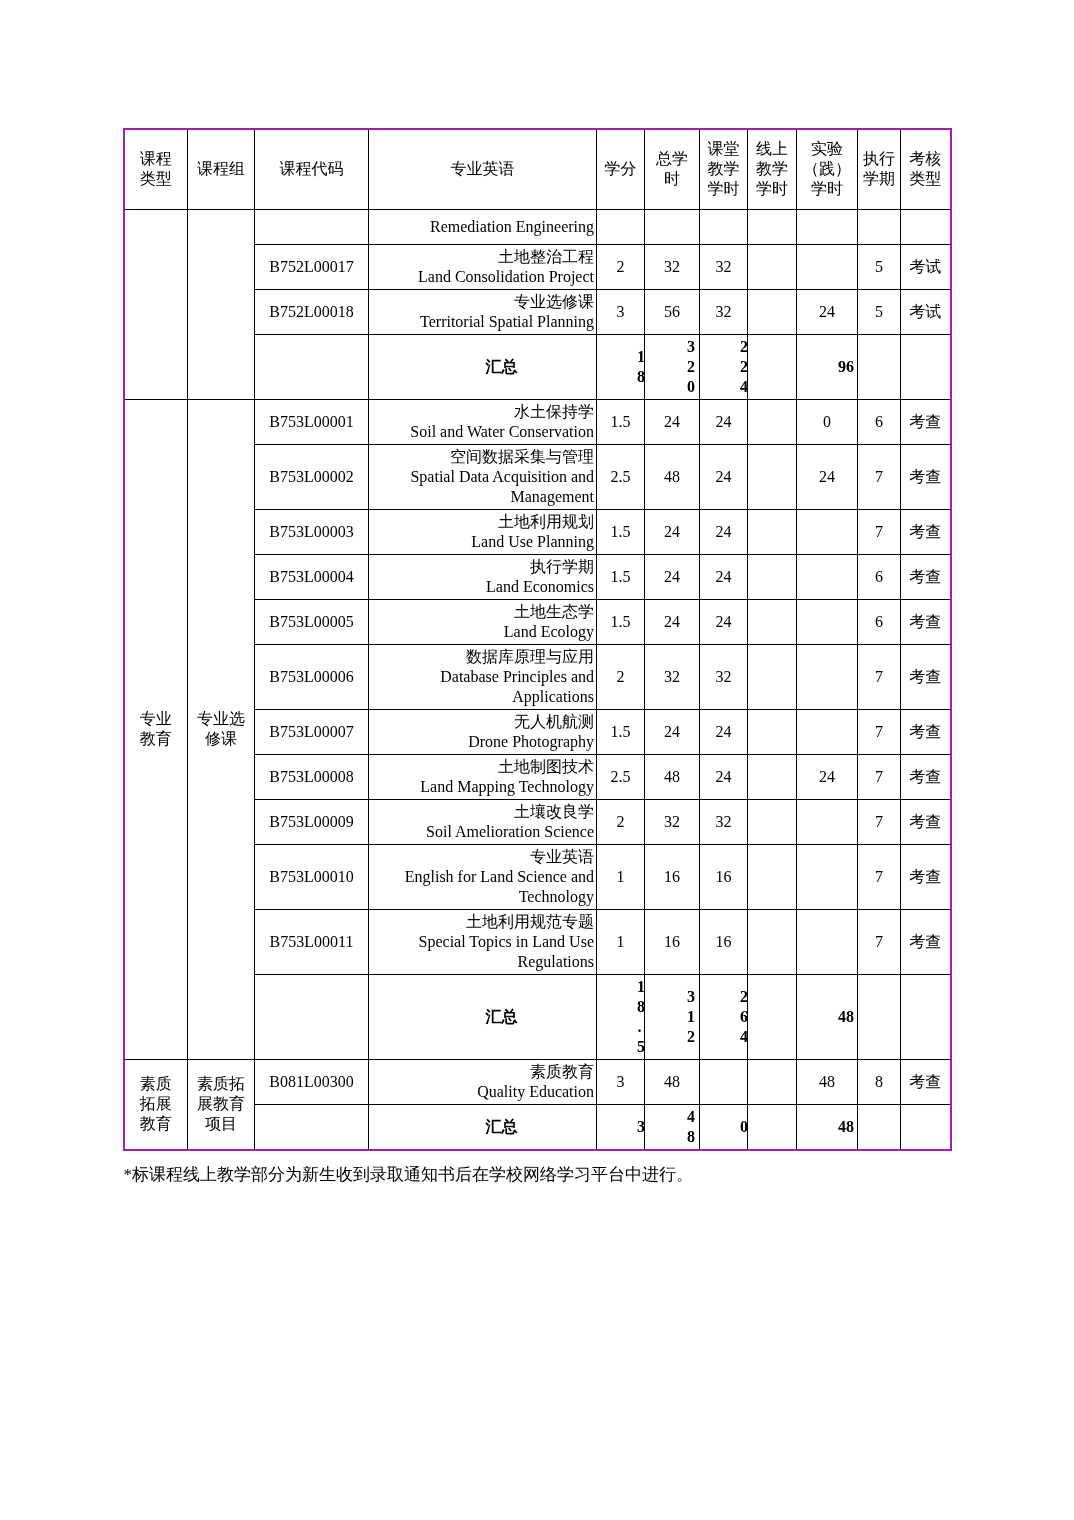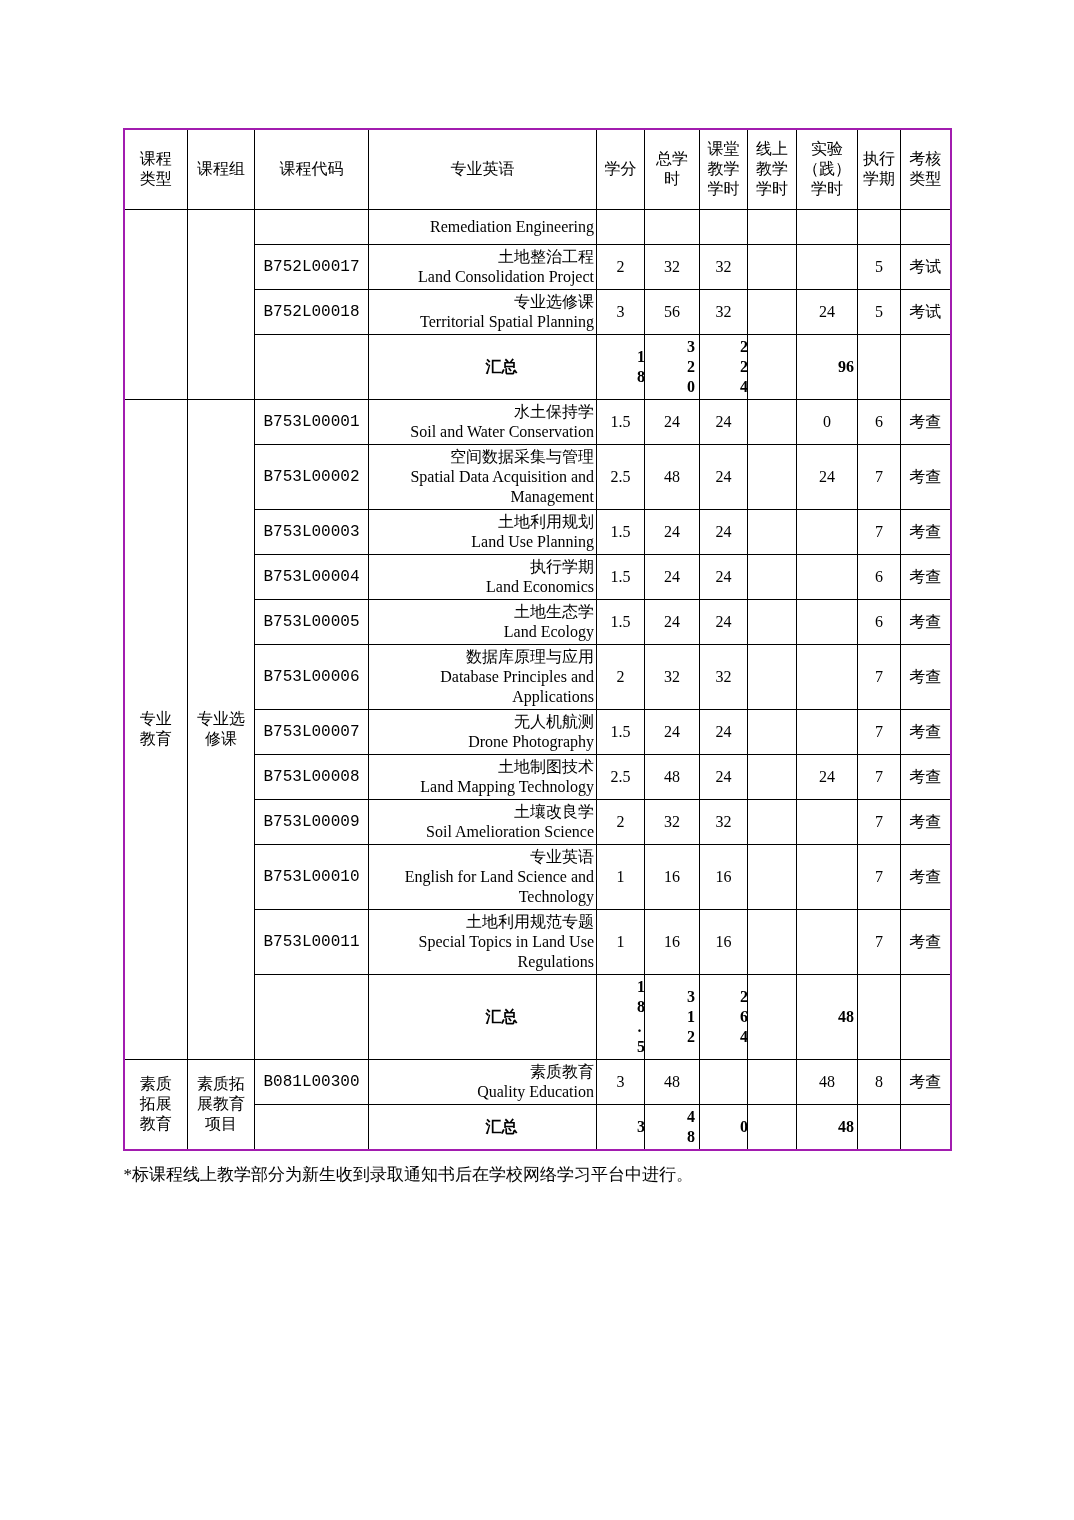--- a/index.html
+++ b/index.html
@@ -38,21 +38,21 @@
     word-break: normal;
     overflow-wrap: break-word;
   }
   table.curriculum thead tr {
     height: 80px;
   }
   
   .w2 { display: inline-block; width: 2em; line-height: 20px; }
   .w3 { display: inline-block; width: 3em; line-height: 20px; }
   td.name-cell { padding: 5px 6px; }
-  td.code-cell { padding: 2px 1px; font-family: Liberation Mono, monospace; }
+  td.code-cell { padding: 2px 1px; }
   tr.summary td { font-weight: bold; height: 30px; padding-left: 40px; }
   tr.course-row td { height: 30px; }
   .name-zh, .name-en { text-align: right; }
   .footnote {
     width: 827px;
     margin: 13px auto 0 auto;
     font-size: 17px;
     line-height: 22px;
     color: #000;
   }

